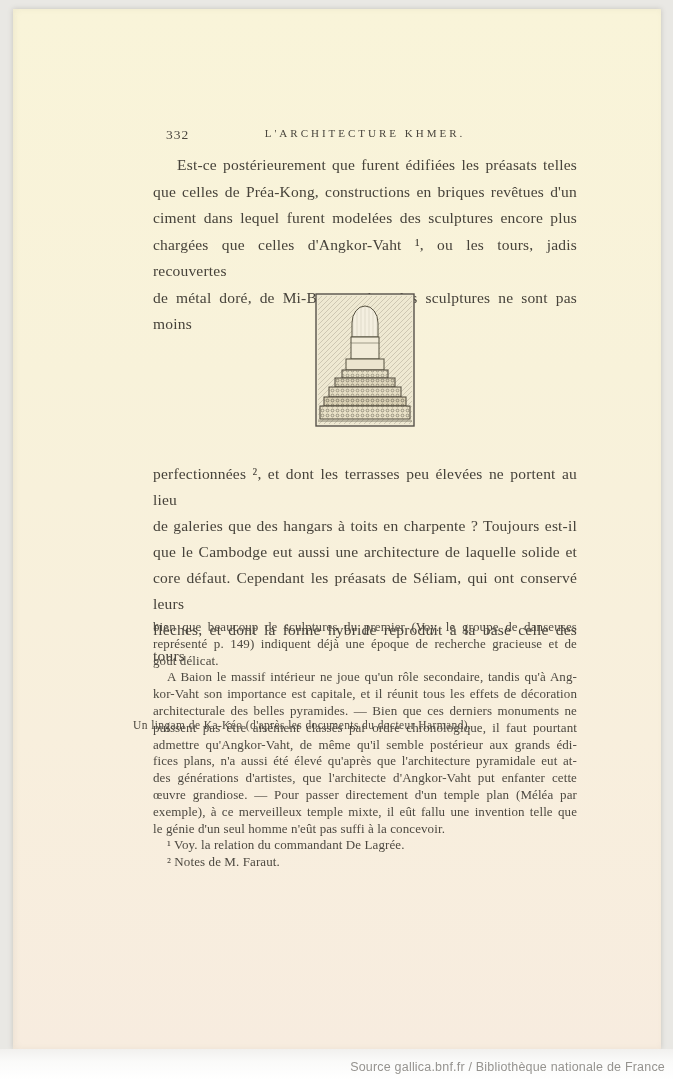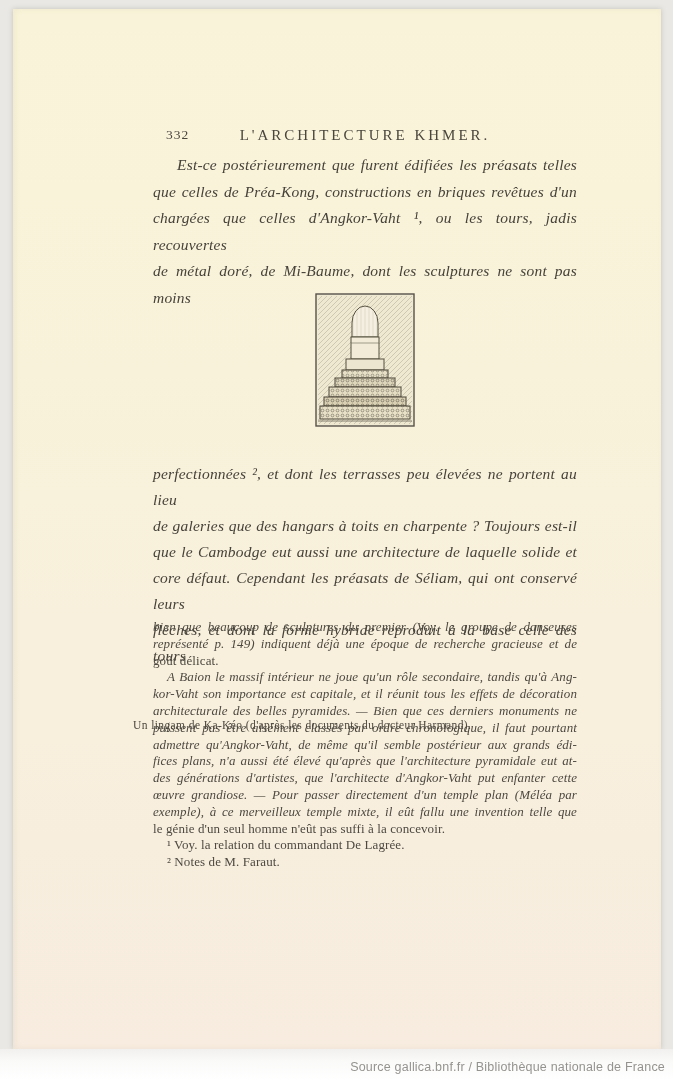--- a/index.html
+++ b/index.html
@@ -15,28 +15,28 @@
     color:#45413a;
   }
   .column{position:absolute;left:140px;top:0;width:424px;}
   .runhead{
     position:absolute;top:118px;left:0;width:100%;height:20px;
     font-size:13.5px;color:#4a463e;
   }
   .pagenum{position:absolute;left:13px;top:0;letter-spacing:1px;}
   .runtitle{
     position:absolute;left:0;right:0;top:0;text-align:center;
-    letter-spacing:3px;font-size:15px;
+    letter-spacing:3px;font-size:11px;
   }
   .para1{position:absolute;top:143px;left:0;width:100%;}
   .tline{
     font-size:15.5px;line-height:26.5px;letter-spacing:.2px;
     text-align:justify;color:#46423a;
   }
-  .tline.j{text-align:justify;text-align-last:justify;font-style:italic;}
+  .tline.j{text-align:justify;text-align-last:justify;}
   .tline.ind{padding-left:24px;}
   .figure{
     position:absolute;top:284px;left:0;width:100%;text-align:center;
   }
   .engraving{display:inline-block;width:100px;height:134px;}
   .caption{
     position:absolute;top:426px;left:-20px;width:464px;text-align:left;
     font-size:11.5px;letter-spacing:.4px;color:#4c483f;
   }
   .para2{position:absolute;top:452px;left:0;width:100%;}
@@ -67,20 +67,21 @@
       <span class="pagenum">332</span>
       <span class="runtitle">L'ARCHITECTURE KHMER.</span>
     </span>
   </div>
 
   <div class="column">
 
     <div class="para1">
         <div class="tline j ind">Est-ce postérieurement que furent édifiées les préasats telles</div>
         <div class="tline j">que celles de Préa-Kong, constructions en briques revêtues d'un</div>
+        <div class="tline j">ciment dans lequel furent modelées des sculptures encore plus</div>
         <div class="tline j">chargées que celles d'Angkor-Vaht ¹, ou les tours, jadis recouvertes</div>
         <div class="tline j">de métal doré, de Mi-Baume, dont les sculptures ne sont pas moins</div>
       </div>
 
     <div class="figure">
       <svg class="engraving" viewBox="0 0 100 134" xmlns="http://www.w3.org/2000/svg">
         <defs>
           <pattern id="hatch" width="5" height="5" patternUnits="userSpaceOnUse">
             <path d="M0,5 L5,0" stroke="#b7b09c" stroke-width="0.7"></path>
           </pattern>

